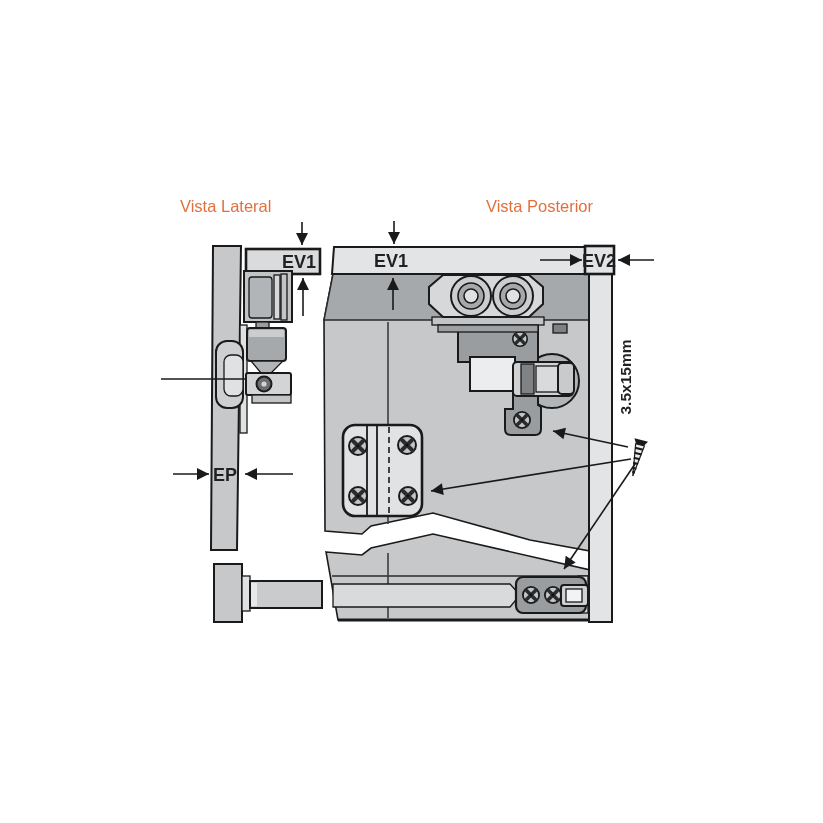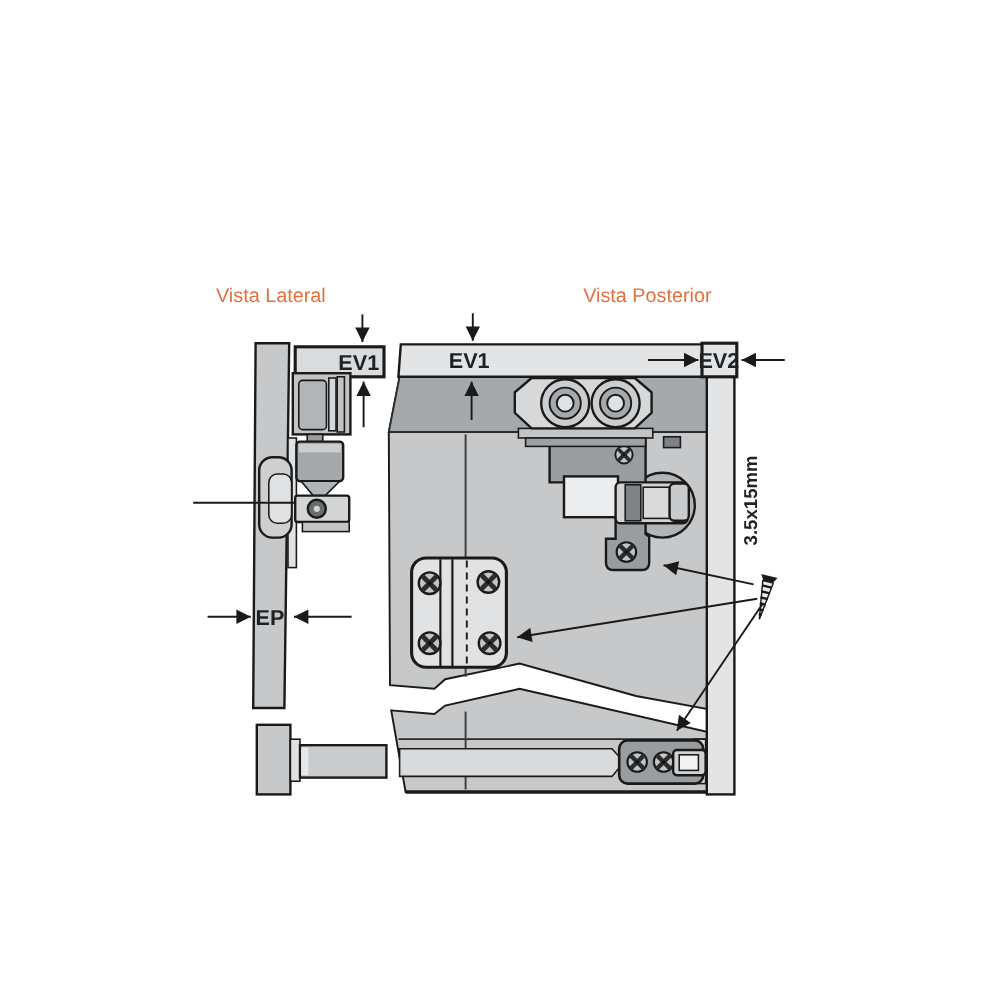--- a/index.html
+++ b/index.html
@@ -1,17 +1,17 @@
 <!DOCTYPE html>
 <html><head>
 <meta charset="utf-8">
 <style>
   html,body{margin:0;padding:0;background:#ffffff;}
   .stage{position:relative;width:823px;height:718px;background:#ffffff;overflow:hidden;
-         font-family:"Liberation Sans",sans-serif;margin-top:40px;}
+         font-family:"Liberation Sans",sans-serif;}
   svg{position:absolute;left:0;top:0;}
   .title{font-size:16.5px;fill:#e2703d;font-weight:400;}
   .dimlabel{font-size:18px;font-weight:bold;fill:#1f2123;}
   .speclabel{font-size:15.5px;font-weight:bold;fill:#1f2123;}
   .ln{stroke:#1a1a1a;stroke-width:1.6;fill:none;}
   .o1{stroke:#1a1a1a;stroke-width:1.3;}
   .o2{stroke:#1a1a1a;stroke-width:2;}
   .o3{stroke:#1a1a1a;stroke-width:2.6;}
 </style>
 </head>

